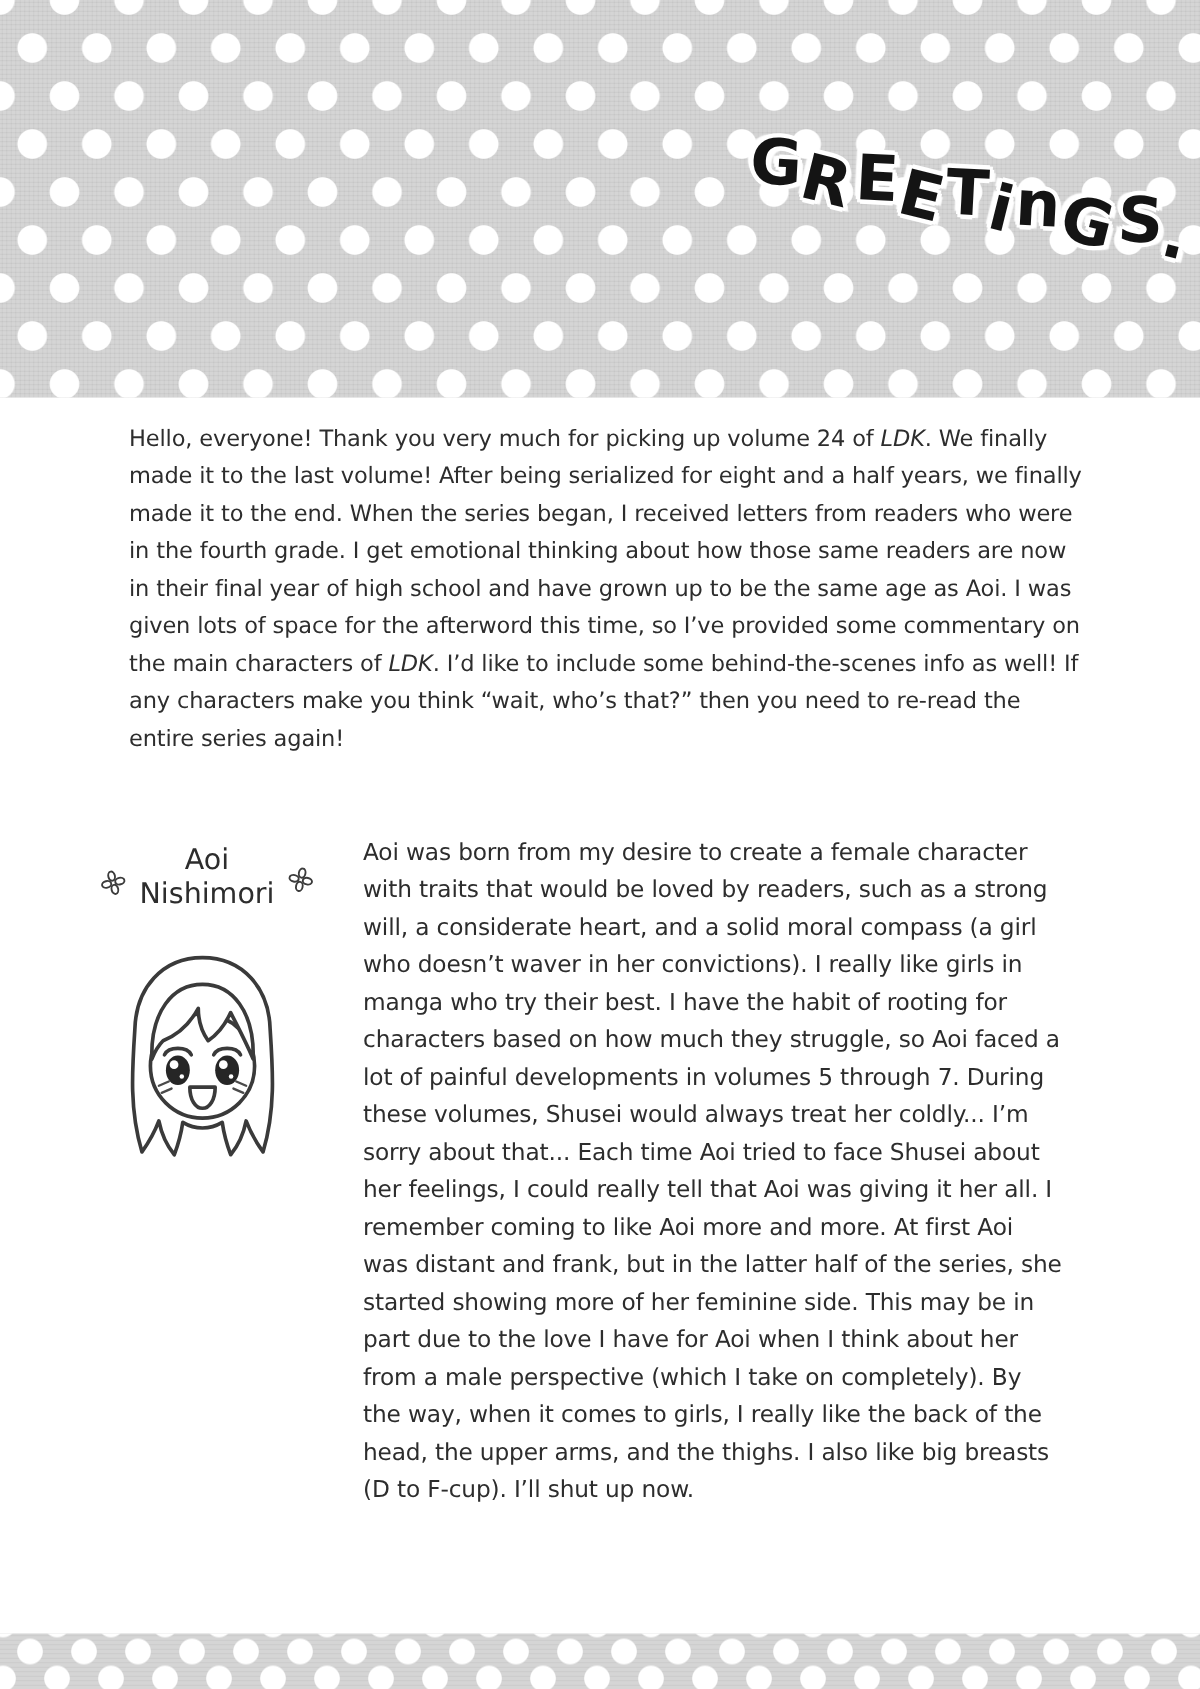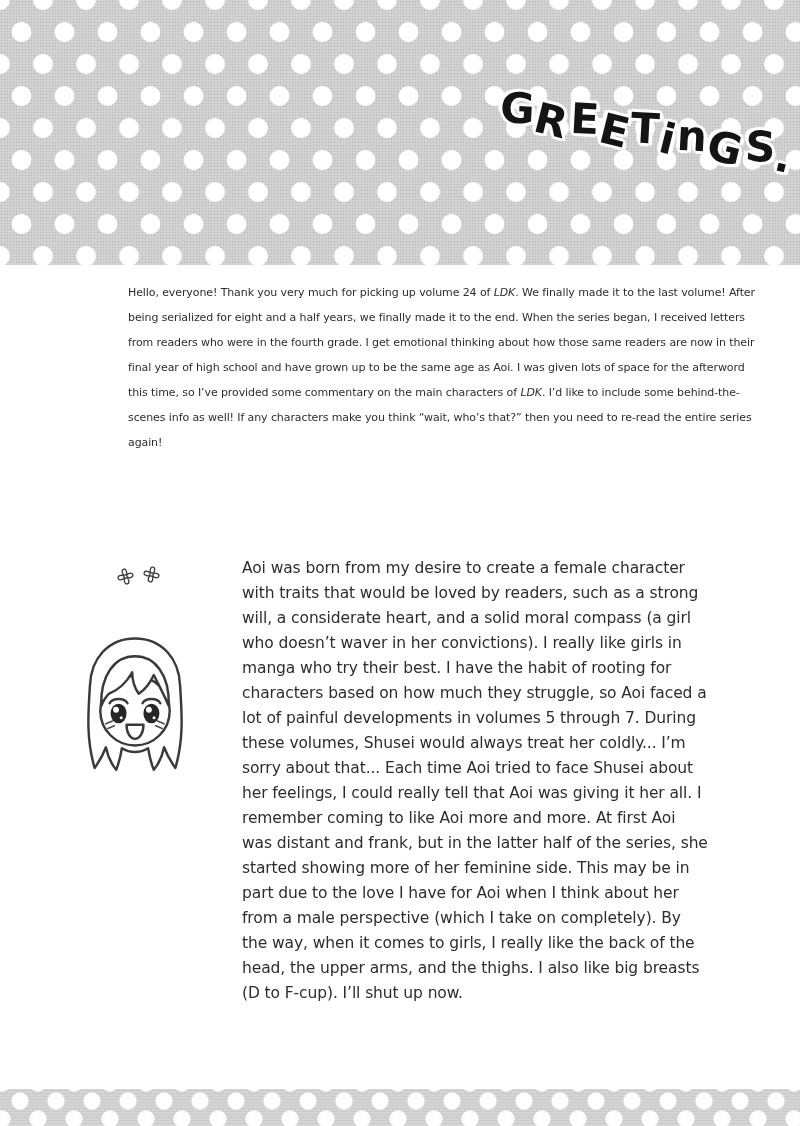--- a/index.html
+++ b/index.html
@@ -43,21 +43,21 @@
       3px 0 0 #fff, -3px 0 0 #fff, 0 3px 0 #fff, 0 -3px 0 #fff,
       2px 2px 0 #fff, -2px -2px 0 #fff, 2px -2px 0 #fff, -2px 2px 0 #fff,
       4px 2px 1px #fff, -4px -2px 1px #fff;
   }
   .title-wrap .letter:nth-child(odd)  { transform: translateY(-3px) rotate(-6deg); }
   .title-wrap .letter:nth-child(even) { transform: translateY(4px)  rotate(5deg);  }
 
   
   .intro {
     position:absolute; left:86px; top:280px; width:636px;
-    font-size:11px; line-height:25px; letter-spacing:-0.1px;margin-left:42px;
+    font-size:15px; line-height:25px; letter-spacing:-0.1px;
   }
   .intro em { font-style:italic; }
 
   .char-label {
     position:absolute; left:48px; top:562px; width:180px;
     display:flex; align-items:center; justify-content:center; gap:9px;
   }
   .char-name { text-align:center; font-size:19px; line-height:23px; }
   .flower-svg { width:17px; height:17px; }
   .flower-left  { transform:rotate(-14deg); margin-top:6px; }
@@ -83,20 +83,24 @@
 
   <div class="char-label">
     <svg class="flower-svg flower-left" viewBox="0 0 24 24">
       <g fill="none" stroke="#3c3c3c" stroke-width="1.8">
         <ellipse cx="12" cy="5.6" rx="3.1" ry="4.4"></ellipse>
         <ellipse cx="12" cy="18.4" rx="3.1" ry="4.4"></ellipse>
         <ellipse cx="5.6" cy="12" rx="4.4" ry="3.1"></ellipse>
         <ellipse cx="18.4" cy="12" rx="4.4" ry="3.1"></ellipse>
       </g>
     </svg>
+    <div class="char-name">
+      <div>Aoi</div>
+      <div>Nishimori</div>
+    </div>
     <svg class="flower-svg flower-right" viewBox="0 0 24 24">
       <g fill="none" stroke="#3c3c3c" stroke-width="1.8">
         <ellipse cx="12" cy="5.6" rx="3.1" ry="4.4"></ellipse>
         <ellipse cx="12" cy="18.4" rx="3.1" ry="4.4"></ellipse>
         <ellipse cx="5.6" cy="12" rx="4.4" ry="3.1"></ellipse>
         <ellipse cx="18.4" cy="12" rx="4.4" ry="3.1"></ellipse>
       </g>
     </svg>
   </div>
 

